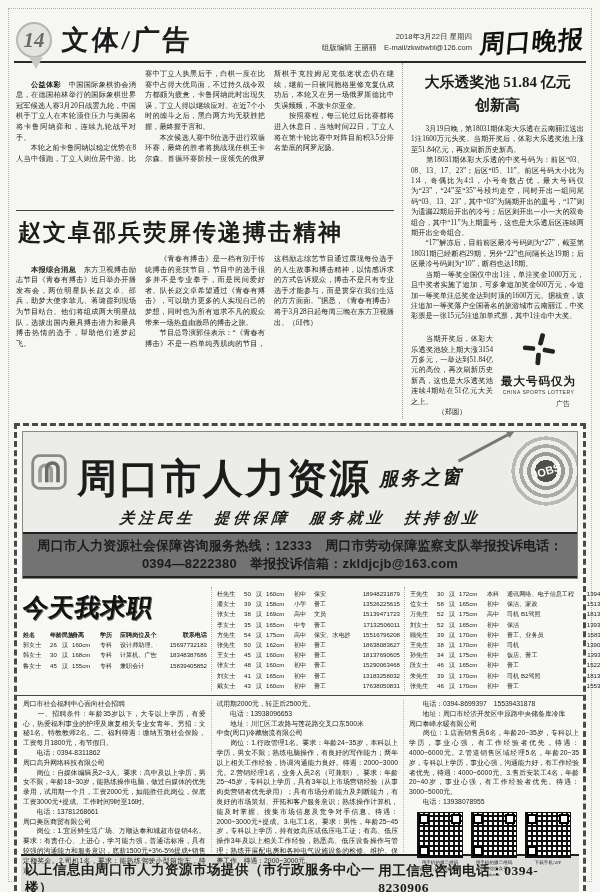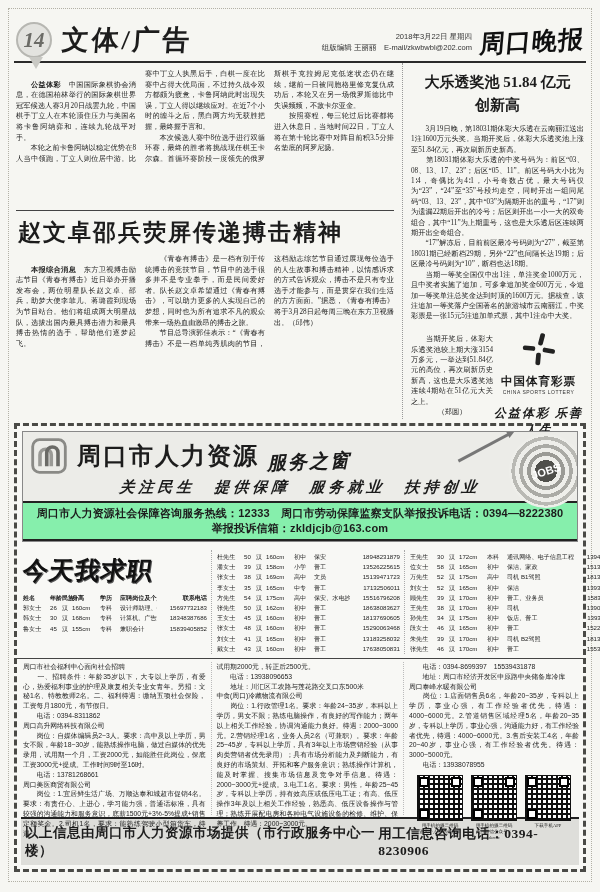--- a/index.html
+++ b/index.html
@@ -36,24 +36,24 @@
   .lot-logo-title { font-size:11.5px; font-weight:bold; letter-spacing:1px; margin-top:2px; }
   .lot-logo-sub { font-size:5px; font-family:"Liberation Sans",sans-serif; color:#333; letter-spacing:.5px; }
   .lot-slogan { font-size:12px; font-weight:900; font-style:italic; margin-top:10px; letter-spacing:2px; }
   .lot-adtag { font-size:7px; text-align:right; padding-right:14px; margin-top:4px; color:#333; }
 
   
   .ad-zone { border:3px dashed #4a4a46; margin-top:4px; background:#f8f8f5; }
   .banner { position:relative; border:1px solid #888; margin:5px; background:#ececе8; background:#ececе8; background:#ecece8; overflow:hidden; }
   .banner-top { display:flex; align-items:center; padding:5px 8px 0 8px; }
   .hr-icon { flex:0 0 auto; margin-right:10px; }
-  .banner-title { font-size:24px; font-weight:900; letter-spacing:2px; }
+  .banner-title { font-size:40px; font-weight:900; letter-spacing:2px;margin-top:14px; }
   .banner-subtitle { font-size:19px; font-weight:900; font-style:italic; margin:12px 0 0 8px; letter-spacing:2px; transform:rotate(-2deg); }
   .banner-slogan { font-size:15px; font-weight:900; font-style:italic; letter-spacing:4px; text-align:center; margin:3px 0 4px 0; transform:skewX(-6deg); }
-  .banner-hotline { border-top:2px solid #222; border-bottom:2px solid #222; background:#86efac; font-size:11px; font-weight:bold; font-family:"Liberation Sans",sans-serif; padding:3px 4px; text-align:center; letter-spacing:.2px; }
+  .banner-hotline { border-top:2px solid #222; border-bottom:2px solid #222; background:#737373; font-size:13px; font-weight:bold; font-family:"Liberation Sans",sans-serif; padding:3px 4px; text-align:center; letter-spacing:.2px; }
   .dart { position:absolute; right:-6px; top:2px; width:74px; height:74px; border-radius:50%;
     background:radial-gradient(circle,#4f4f4b 0 21%,#eeeeea 21% 29%,#9a9a95 29% 36%,#eeeeea 36% 44%,#aaaaa5 44% 51%,#eeeeea 51% 59%,#b9b9b4 59% 66%,#eeeeea 66% 74%,#c9c9c4 74% 81%,#eeeeea 81%);
     display:flex; align-items:center; justify-content:center; }
   .dart span { color:#fff; font-family:"Liberation Sans",sans-serif; font-weight:bold; font-size:11px; transform:rotate(-18deg); }
   .dart-arrow { position:absolute; right:64px; top:14px; width:58px; height:3px; background:#777; transform:rotate(-28deg); }
   .dart-arrow:after { content:""; position:absolute; right:-7px; top:-3px; border-left:9px solid #777; border-top:4.5px solid transparent; border-bottom:4.5px solid transparent; }
 
   
   .seekers { display:flex; border-bottom:1px solid #444; padding:3px 2px 4px 2px; }
   .sk-col { font-family:"Liberation Sans",sans-serif; }
@@ -91,21 +91,21 @@
 <div class="page">
  <div class="frame">
 
   <div class="hdr">
     <div class="pin">
       <span>14</span>
     </div>
     <div class="section-title">文体/广告</div>
     <div class="hdr-right">
       <div class="hdr-meta">2018年3月22日 星期四
-组版编辑 王丽丽　E-mail/zkwbwbl@202.com</div>
+组版编辑 王丽丽　E-mail/zkwbwbl@126.com</div>
       <div class="masthead">周口晚报</div>
     </div>
   </div>
 
   <div class="editorial">
     <div class="ed-left">
       <div>
         <div class="artbody" style="height:134px;">
           <span class="lead">　　公益体彩　</span><span>中国国际象棋协会消息，在德国柏林举行的国际象棋世界冠军候选人赛3月20日战罢九轮，中国棋手丁立人在本轮顶住压力与美国名将卡鲁阿纳弈和，连续九轮战平对手。
 　　本轮之前卡鲁阿纳以稳定优势在8人当中领跑，丁立人则位居中游。比赛中丁立人执黑后手，白棋一度在比赛中占得大优局面，不过持久战令双方都颇为疲惫，卡鲁阿纳此时出现失误，丁立人得以继续应对。在近7个小时的缠斗之后，黑白两方均无获胜把握，最终握手言和。
@@ -138,23 +138,22 @@
         </div>
         <div class="lot-logo">
           <svg width="38" height="38" viewBox="0 0 40 40">
             <g fill="#222">
               <rect x="17.5" y="3" width="5" height="13" rx="2" transform="rotate(15 20 20)"></rect>
               <rect x="17.5" y="3" width="5" height="13" rx="2" transform="rotate(100 20 20)"></rect>
               <rect x="17.5" y="3" width="5" height="13" rx="2" transform="rotate(185 20 20)"></rect>
               <rect x="17.5" y="3" width="5" height="13" rx="2" transform="rotate(275 20 20)"></rect>
             </g>
           </svg>
-          <div class="lot-logo-title">中国体育彩票</div>
+          <div class="lot-logo-title">最大号码仅为</div>
           <div class="lot-logo-sub">CHINA SPORTS LOTTERY</div>
-          <div class="lot-slogan">公益体彩 乐善人生</div>
           <div class="lot-adtag">广告</div>
         </div>
       </div>
     </div>
   </div>
 
   <div class="ad-zone">
 
     <div class="banner">
       <div class="banner-top">

